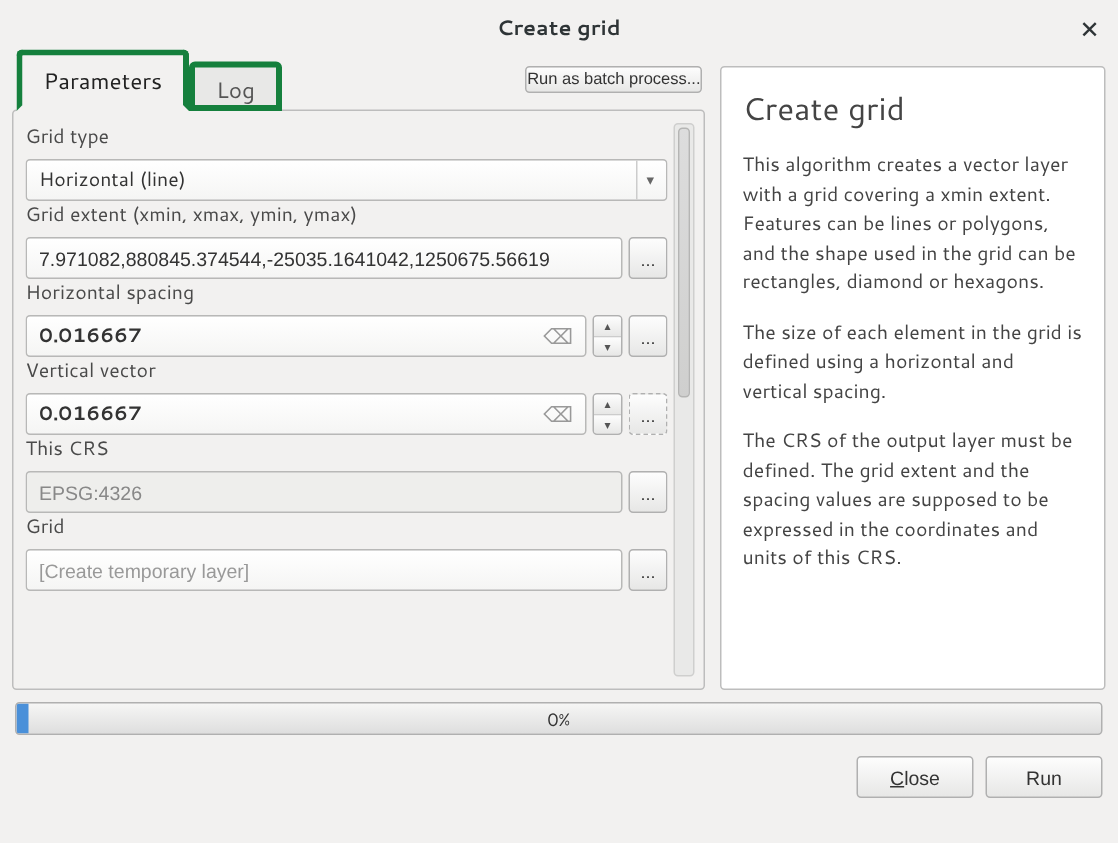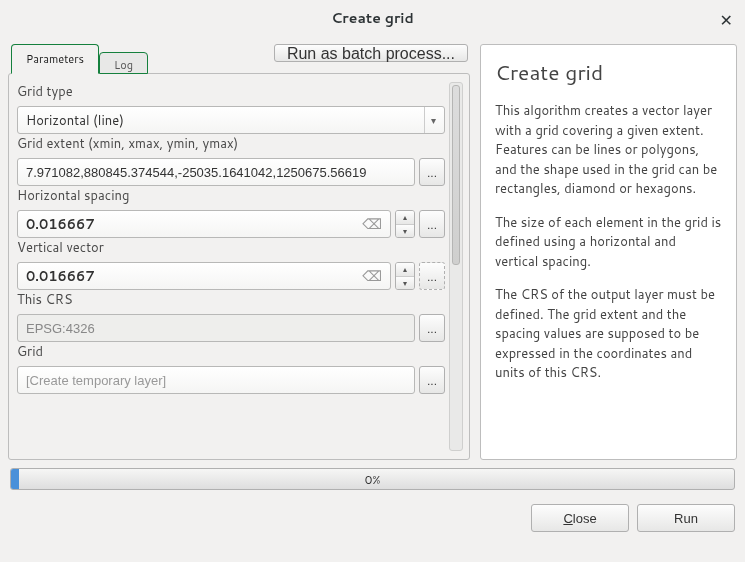--- a/index.html
+++ b/index.html
@@ -52,47 +52,47 @@
   height: 30px;
 }
 .tabs {
   display: flex;
   align-items: flex-end;
   height: 30px;
   margin-left: 3px;
 }
 .tab {
   padding: 6px 14px;
-  border: 1px solid #15803d;
+  border: 4px solid #15803d;
   background: #e8e8e7;
   color: #555;
   border-top-left-radius: 4px;
   border-top-right-radius: 4px;
   position: relative;
   cursor: pointer;
-  font-size: 11px;
+  font-size: 15px;
 }
 .tab.active {
   background: #f2f1f0;
   color: #222;
   border-bottom-color: #f2f1f0;
   z-index: 2;
 }
 .tab:not(.active) {
   margin-top: 2px;
   padding-top: 4px;
   padding-bottom: 0;
 }
 .batch-btn {
   height: 18px;
-  padding: 0 12px;
+  padding: 0 0;
   border: 1px solid #b0b0b0;
   border-radius: 3px;
   background: linear-gradient(#fdfdfd,#e7e7e6);
-  font-size: 16px;
+  font-size: 11px;
   color: #333;
   cursor: pointer;
   margin-right: 2px;
 }
 .form-area {
   border: 1px solid #bdbdbd;
   border-radius: 3px;
   flex: 1;
   padding: 8px 6px 8px 8px;
   margin-top: -1px;
@@ -253,21 +253,21 @@
   font-size: 12px;
   color: #333;
 }
 .button-row {
   display: flex;
   justify-content: flex-end;
   gap: 8px;
   padding: 14px 10px 10px 10px;
 }
 .button-row button {
-  width: 98px;
+  width: 78px;
   height: 28px;
   border: 1px solid #b0b0b0;
   border-radius: 3px;
   background: linear-gradient(#fdfdfd,#e7e7e6);
   font-size: 13px;
   cursor: pointer;
   color: #333;
   text-align: center;
 }
 input::placeholder { color: #999; }
@@ -357,21 +357,21 @@
 
       </div>
       <div class="scrollbar">
         <div class="thumb"></div>
       </div>
     </div>
   </div>
 
   <div class="right-pane">
     <h2>Create grid</h2>
-    <p>This algorithm creates a vector layer with a grid covering a given extent. Features can be lines or polygons, and the shape used in the grid can be rectangles, diamond or hexagons.</p>
+    <p>This algorithm creates a vector layer with a grid covering a xmin extent. Features can be lines or polygons, and the shape used in the grid can be rectangles, diamond or hexagons.</p>
     <p>The size of each element in the grid is defined using a horizontal and vertical spacing.</p>
     <p>The CRS of the output layer must be defined. The grid extent and the spacing values are supposed to be expressed in the coordinates and units of this CRS.</p>
   </div>
 </div>
 
 <div class="progress-area">
   <div class="progress-bar">
     <div class="progress-fill"></div>
     <div class="progress-text">0%</div>
   </div>

